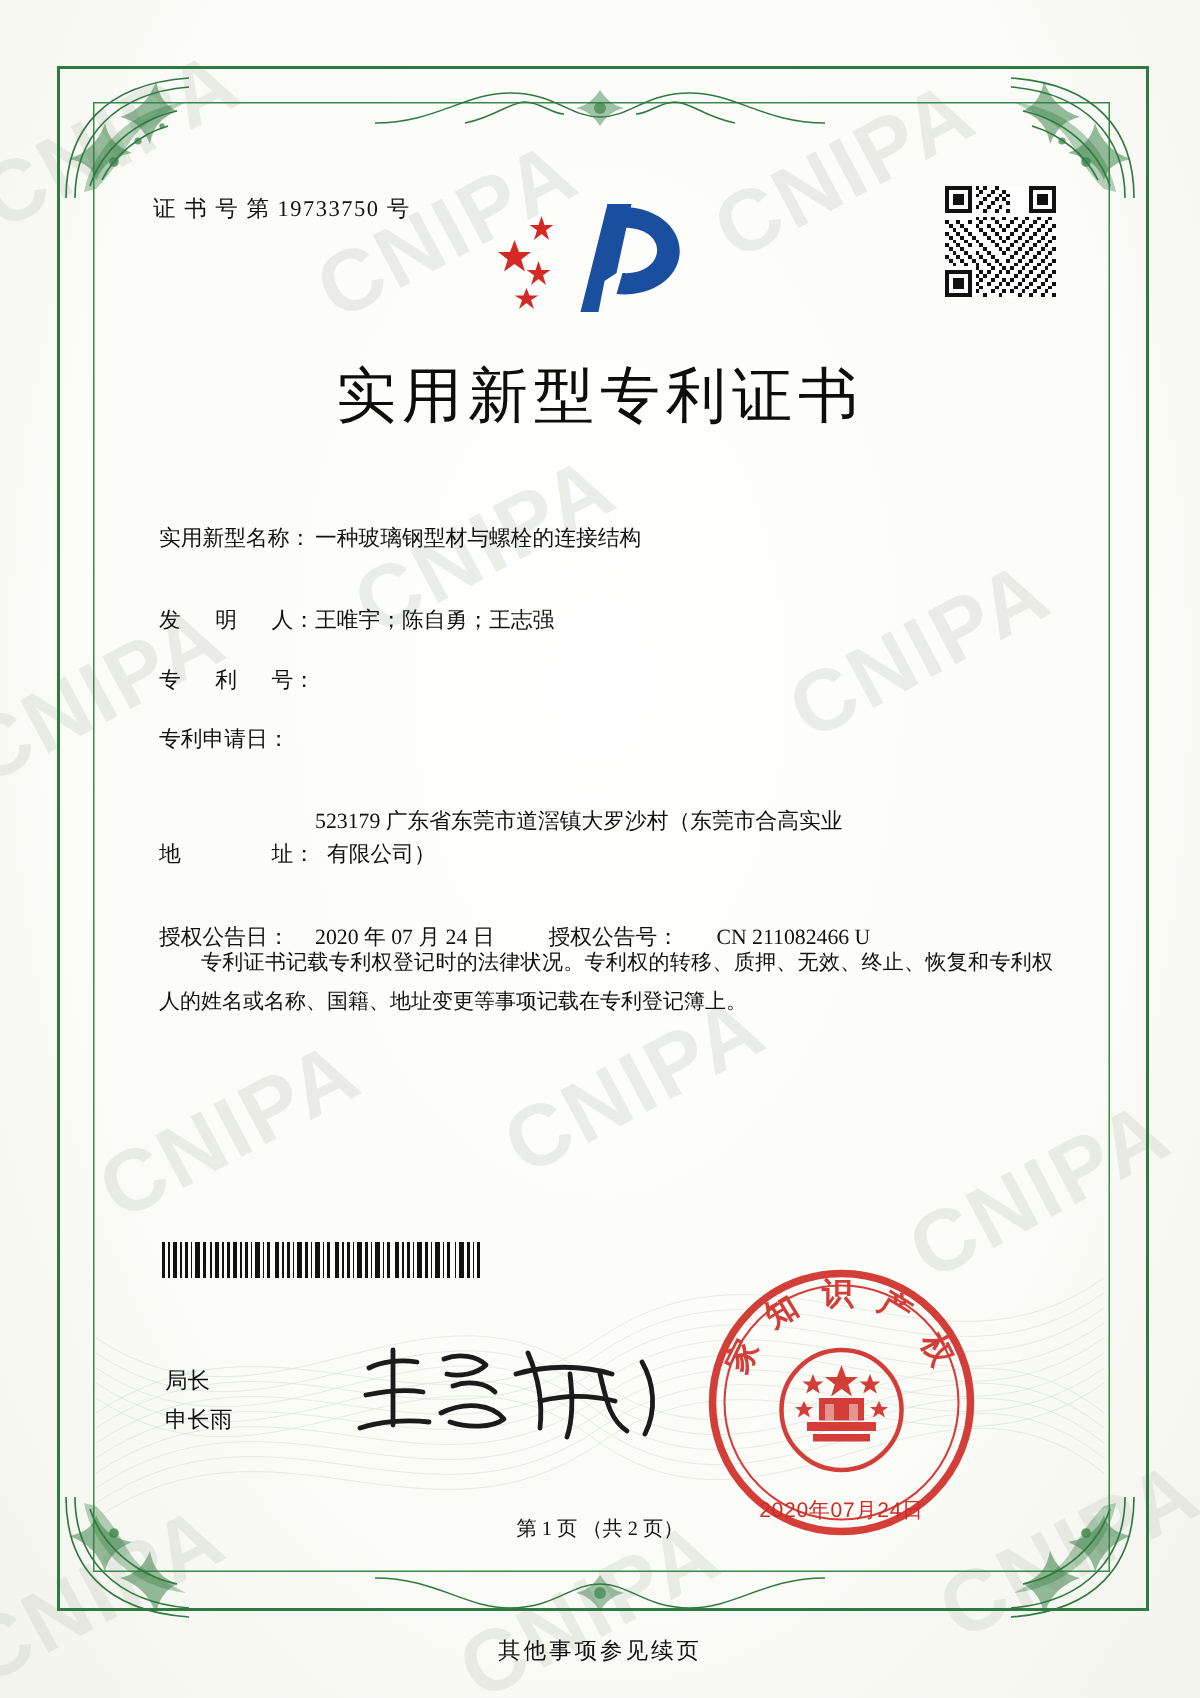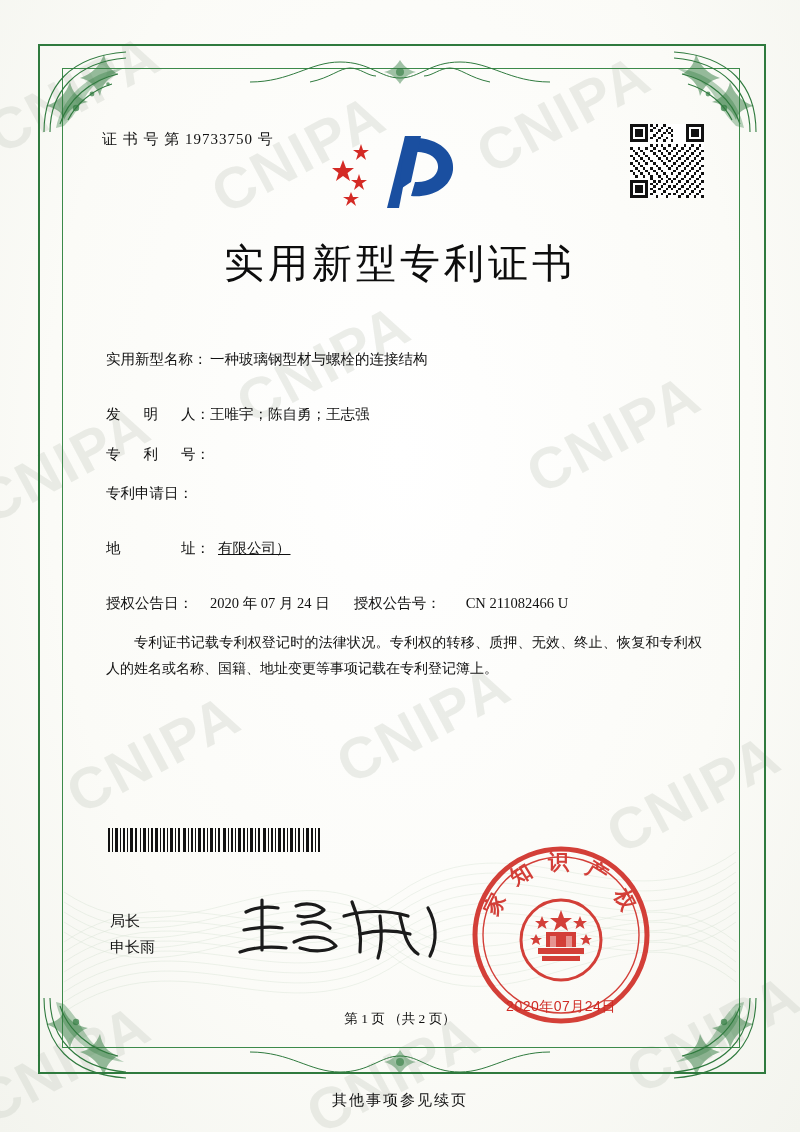--- a/index.html
+++ b/index.html
@@ -178,26 +178,25 @@
     justify-content: space-between;
   }
   .fvalue {
     flex: 1;
     color: #111;
     margin-top: 16px;
   }
   .fvalue .second-line {
     display: block;
     padding-left: 8px;
-    text-decoration: underline;
   }
 
   .frow.inline-two .fvalue { flex: 0 0 auto; }
   .frow.inline-two .flabel2 {
-    margin-left: 24px;
+    margin-left: 36px;
     white-space: nowrap;
     color: #111;
   }
   .frow.inline-two .fvalue2 {
     margin-left: 25px;
     white-space: nowrap;
     color: #111;
   }
 
   
@@ -661,20 +660,21 @@
         <div class="flabel">专利申请日：</div>
       </div>
 
 
       <div class="frow">
         <div class="flabel spaced">
           <span>地</span>
           <span>址：</span>
         </div>
         <div class="fvalue">
+          <span>523179 广东省东莞市道滘镇大罗沙村（东莞市合高实业</span>
           <span class="second-line">有限公司）</span>
         </div>
       </div>
 
       <div class="frow inline-two">
         <div class="flabel">授权公告日：</div>
         <div class="fvalue">2020 年 07 月 24 日</div>
         <div class="flabel2">授权公告号：</div>
         <div class="fvalue2">CN 211082466 U</div>
       </div>

